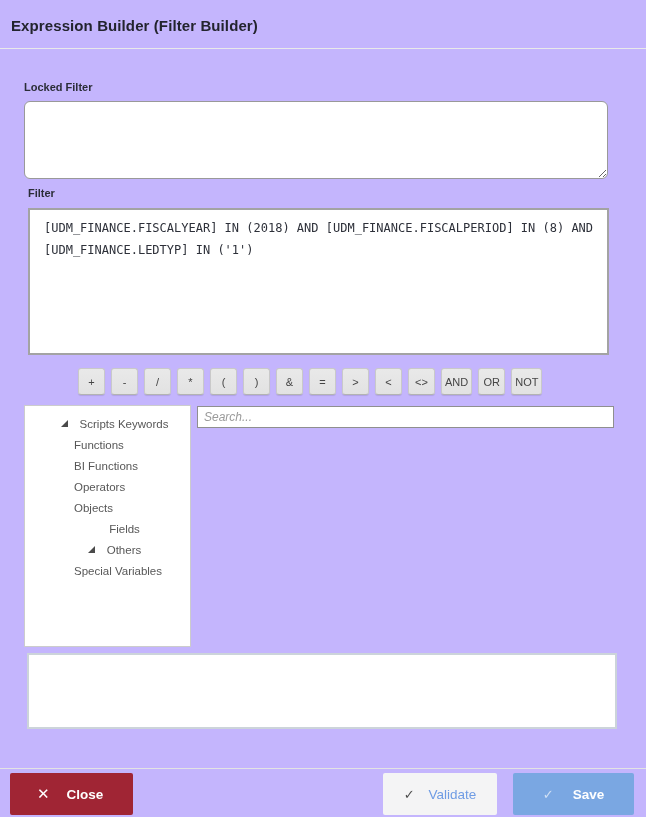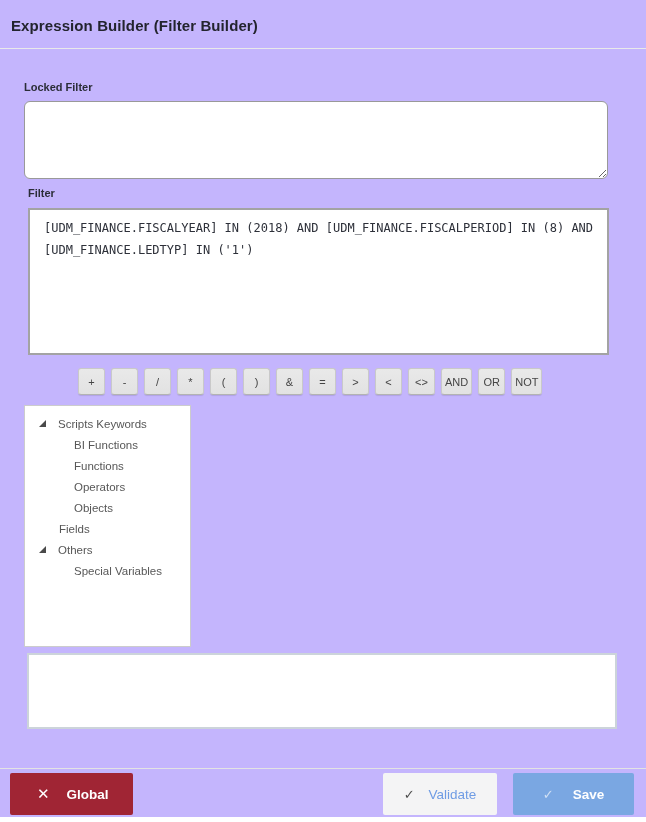--- a/index.html
+++ b/index.html
@@ -63,21 +63,21 @@
 
   
   .tree-panel {
     position: absolute; left: 24px; top: 405px; width: 167px; height: 242px;
     border: 1px solid #cccccc; background: #fff; padding-top: 7px; overflow: hidden;
   }
   .tree-item {
     height: 21px; display: flex; align-items: center;
     font-size: 11.5px; color: #575757; cursor: default; white-space: nowrap;
   }
-  .tree-item.lvl0        { padding-left: 14px; }
+  .tree-item.lvl0        { padding-left: 14px; justify-content: center; }
   .tree-item.lvl0.leaf   { padding-left: 34px; }
   .tree-item.lvl1        { padding-left: 49px; }
   .tree-arrow {
     width: 0; height: 0; margin-right: 12px; flex: 0 0 auto;
     border-bottom: 7px solid #4a4a4a; border-left: 7px solid transparent;
   }
 
   
   .search-input {
     position: absolute; left: 197px; top: 406px; width: 417px; height: 22px;
@@ -141,51 +141,52 @@
       <button class="op-btn op-wide">OR</button>
       <button class="op-btn op-wide">NOT</button>
     </div>
 
   <div class="tree-panel">
       <div class="tree-item lvl0">
         <span class="tree-arrow"></span>
         <span>Scripts Keywords</span>
       </div>
       <div class="tree-item lvl1">
-        <span>BI Functions</span>
+        <span>Functions</span>
       </div>
       <div class="tree-item lvl1">
-        <span>Functions</span>
+        <span>BI Functions</span>
       </div>
       <div class="tree-item lvl1">
         <span>Operators</span>
       </div>
       <div class="tree-item lvl1">
         <span>Objects</span>
       </div>
       <div class="tree-item lvl0 leaf">
         <span>Fields</span>
       </div>
       <div class="tree-item lvl0">
         <span class="tree-arrow"></span>
         <span>Others</span>
       </div>
       <div class="tree-item lvl1">
         <span>Special Variables</span>
       </div>
     </div>
 
+  <input class="search-input" type="text" placeholder="Search..." style="">
 
   <div class="desc-box"></div>
 
   <div class="footer-divider"></div>
 
   <button class="btn btn-close" style="background: rgb(160, 37, 52);">
     <span class="btn-icon">✕</span>
-    <span class="btn-label">Global</span>
+    <span class="btn-label">Close</span>
   </button>
 
   <button class="btn btn-validate">
     <span class="btn-icon">✓</span>
     <span class="btn-label" style="color: rgb(111, 156, 228);">Validate</span>
   </button>
 
   <button class="btn btn-save" style="background: rgb(122, 167, 226);">
     <span class="btn-icon">✓</span>
     <span class="btn-label">Save</span>

